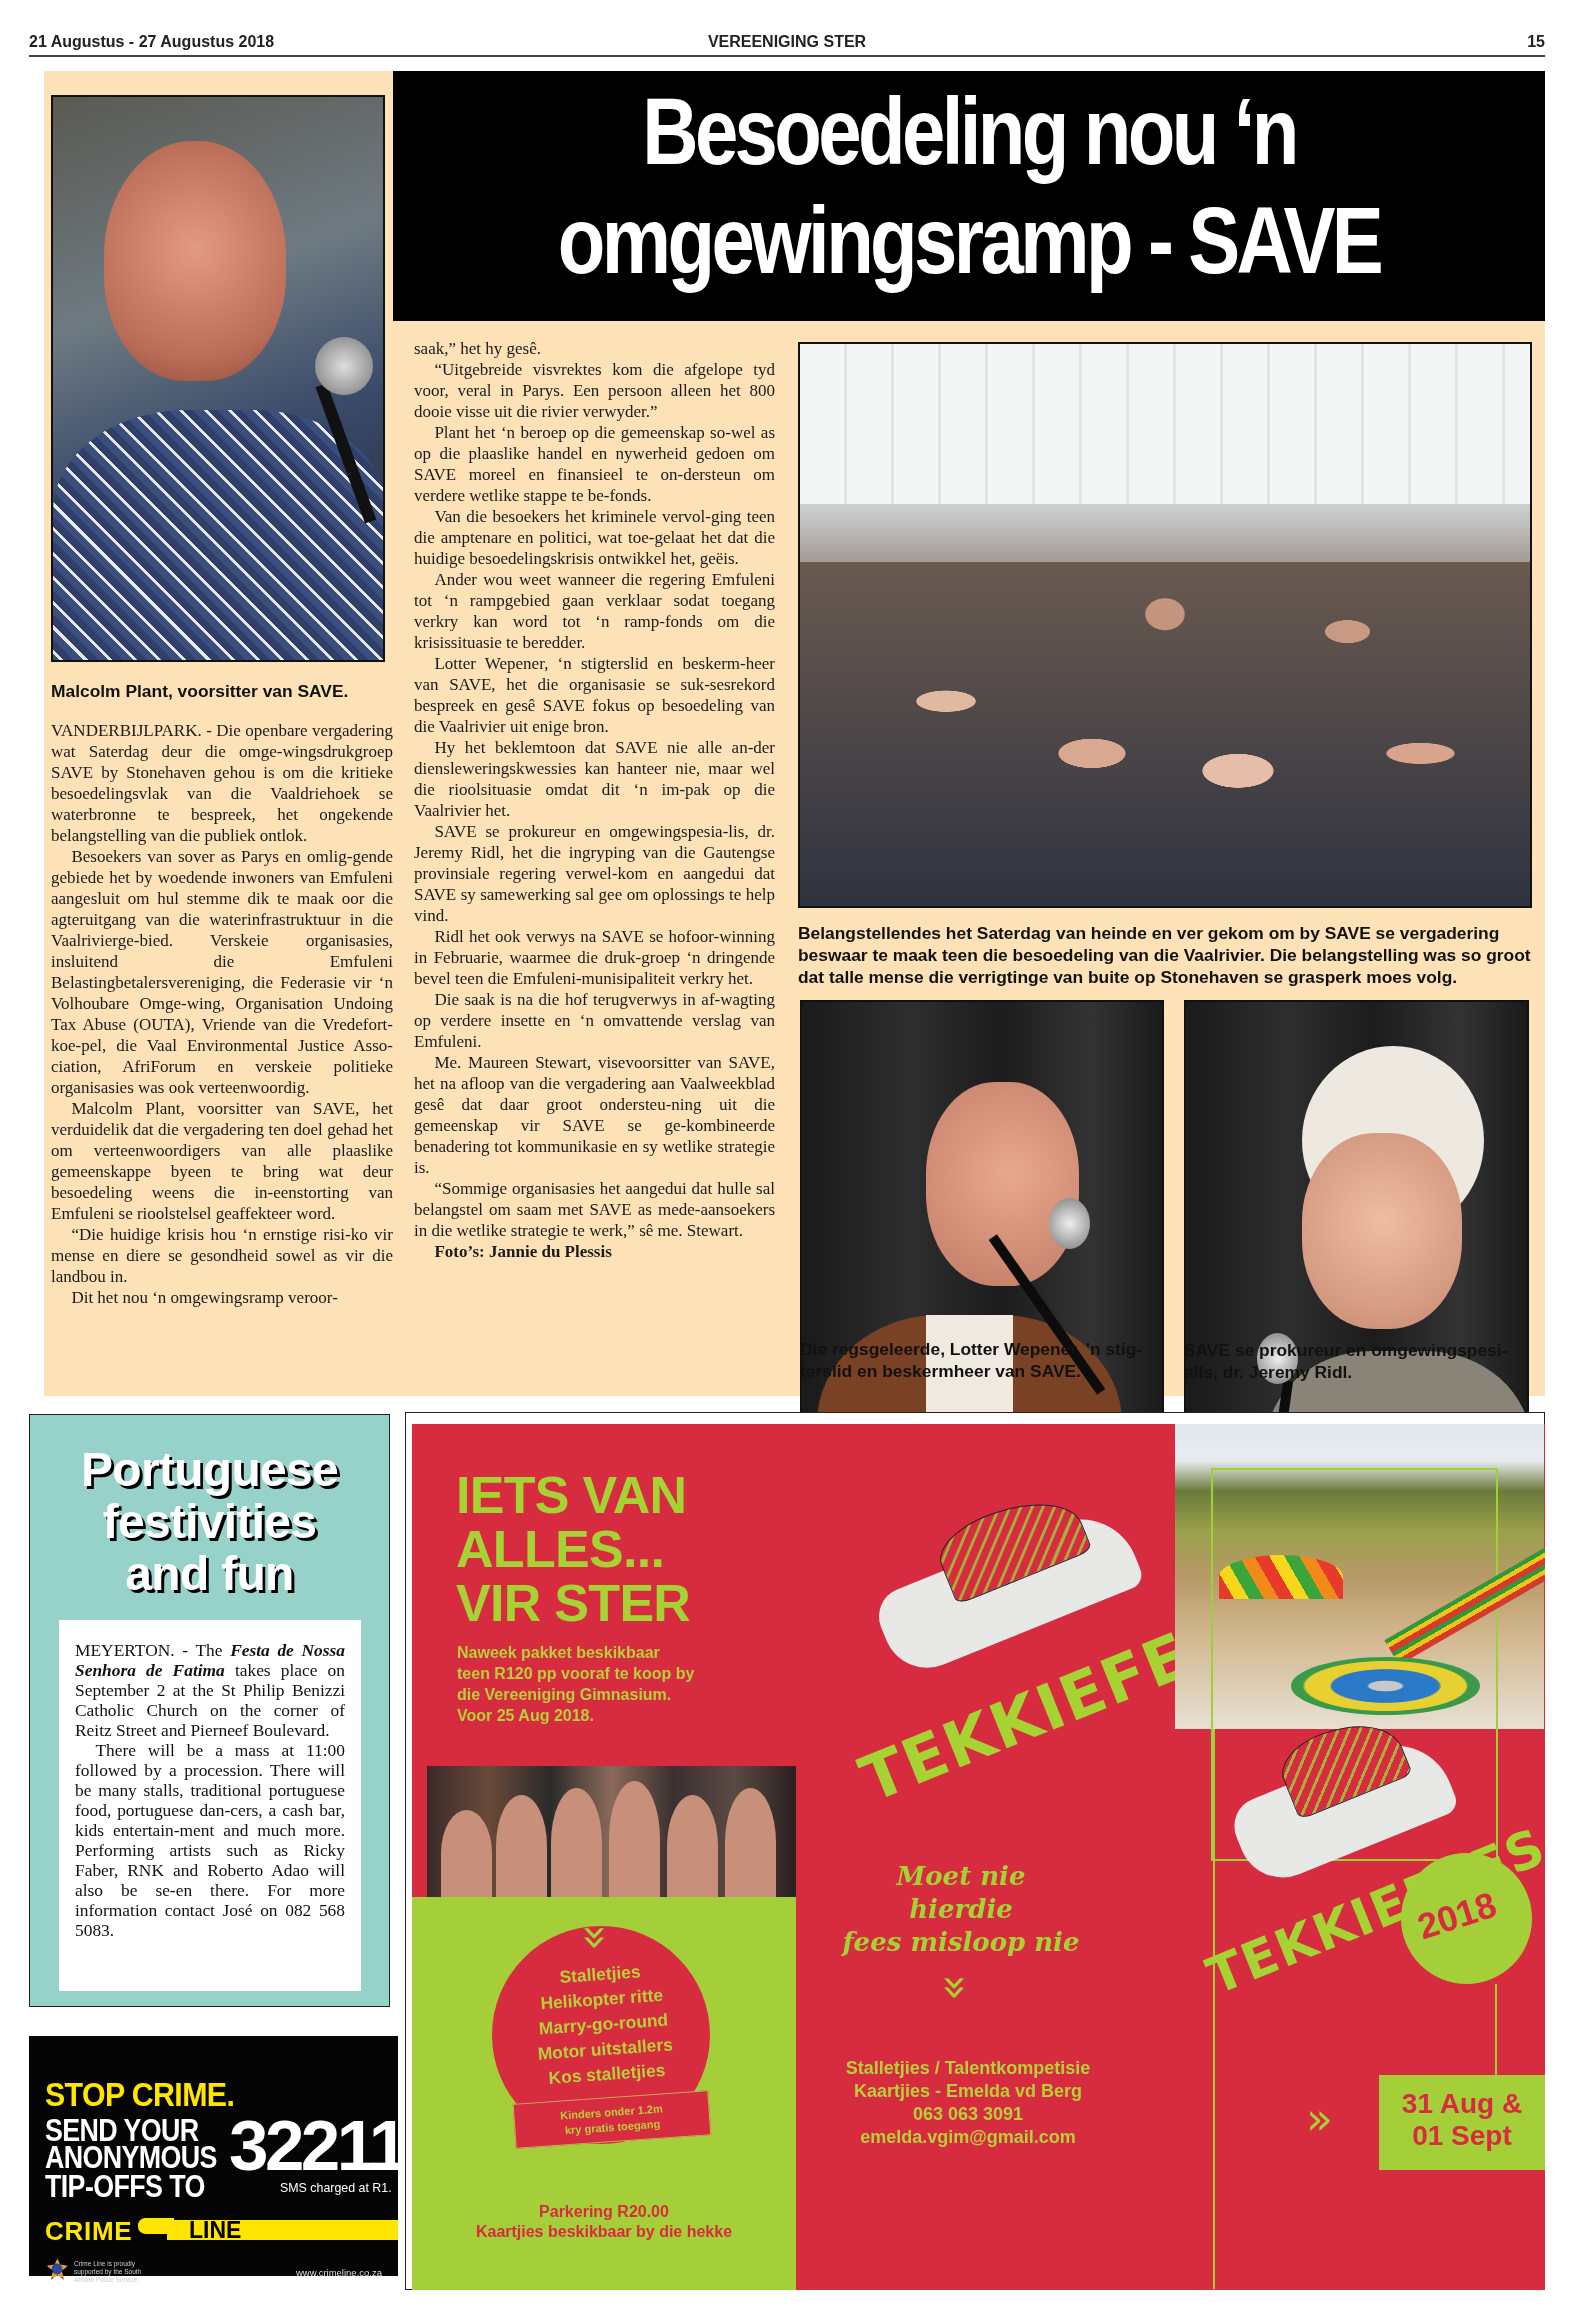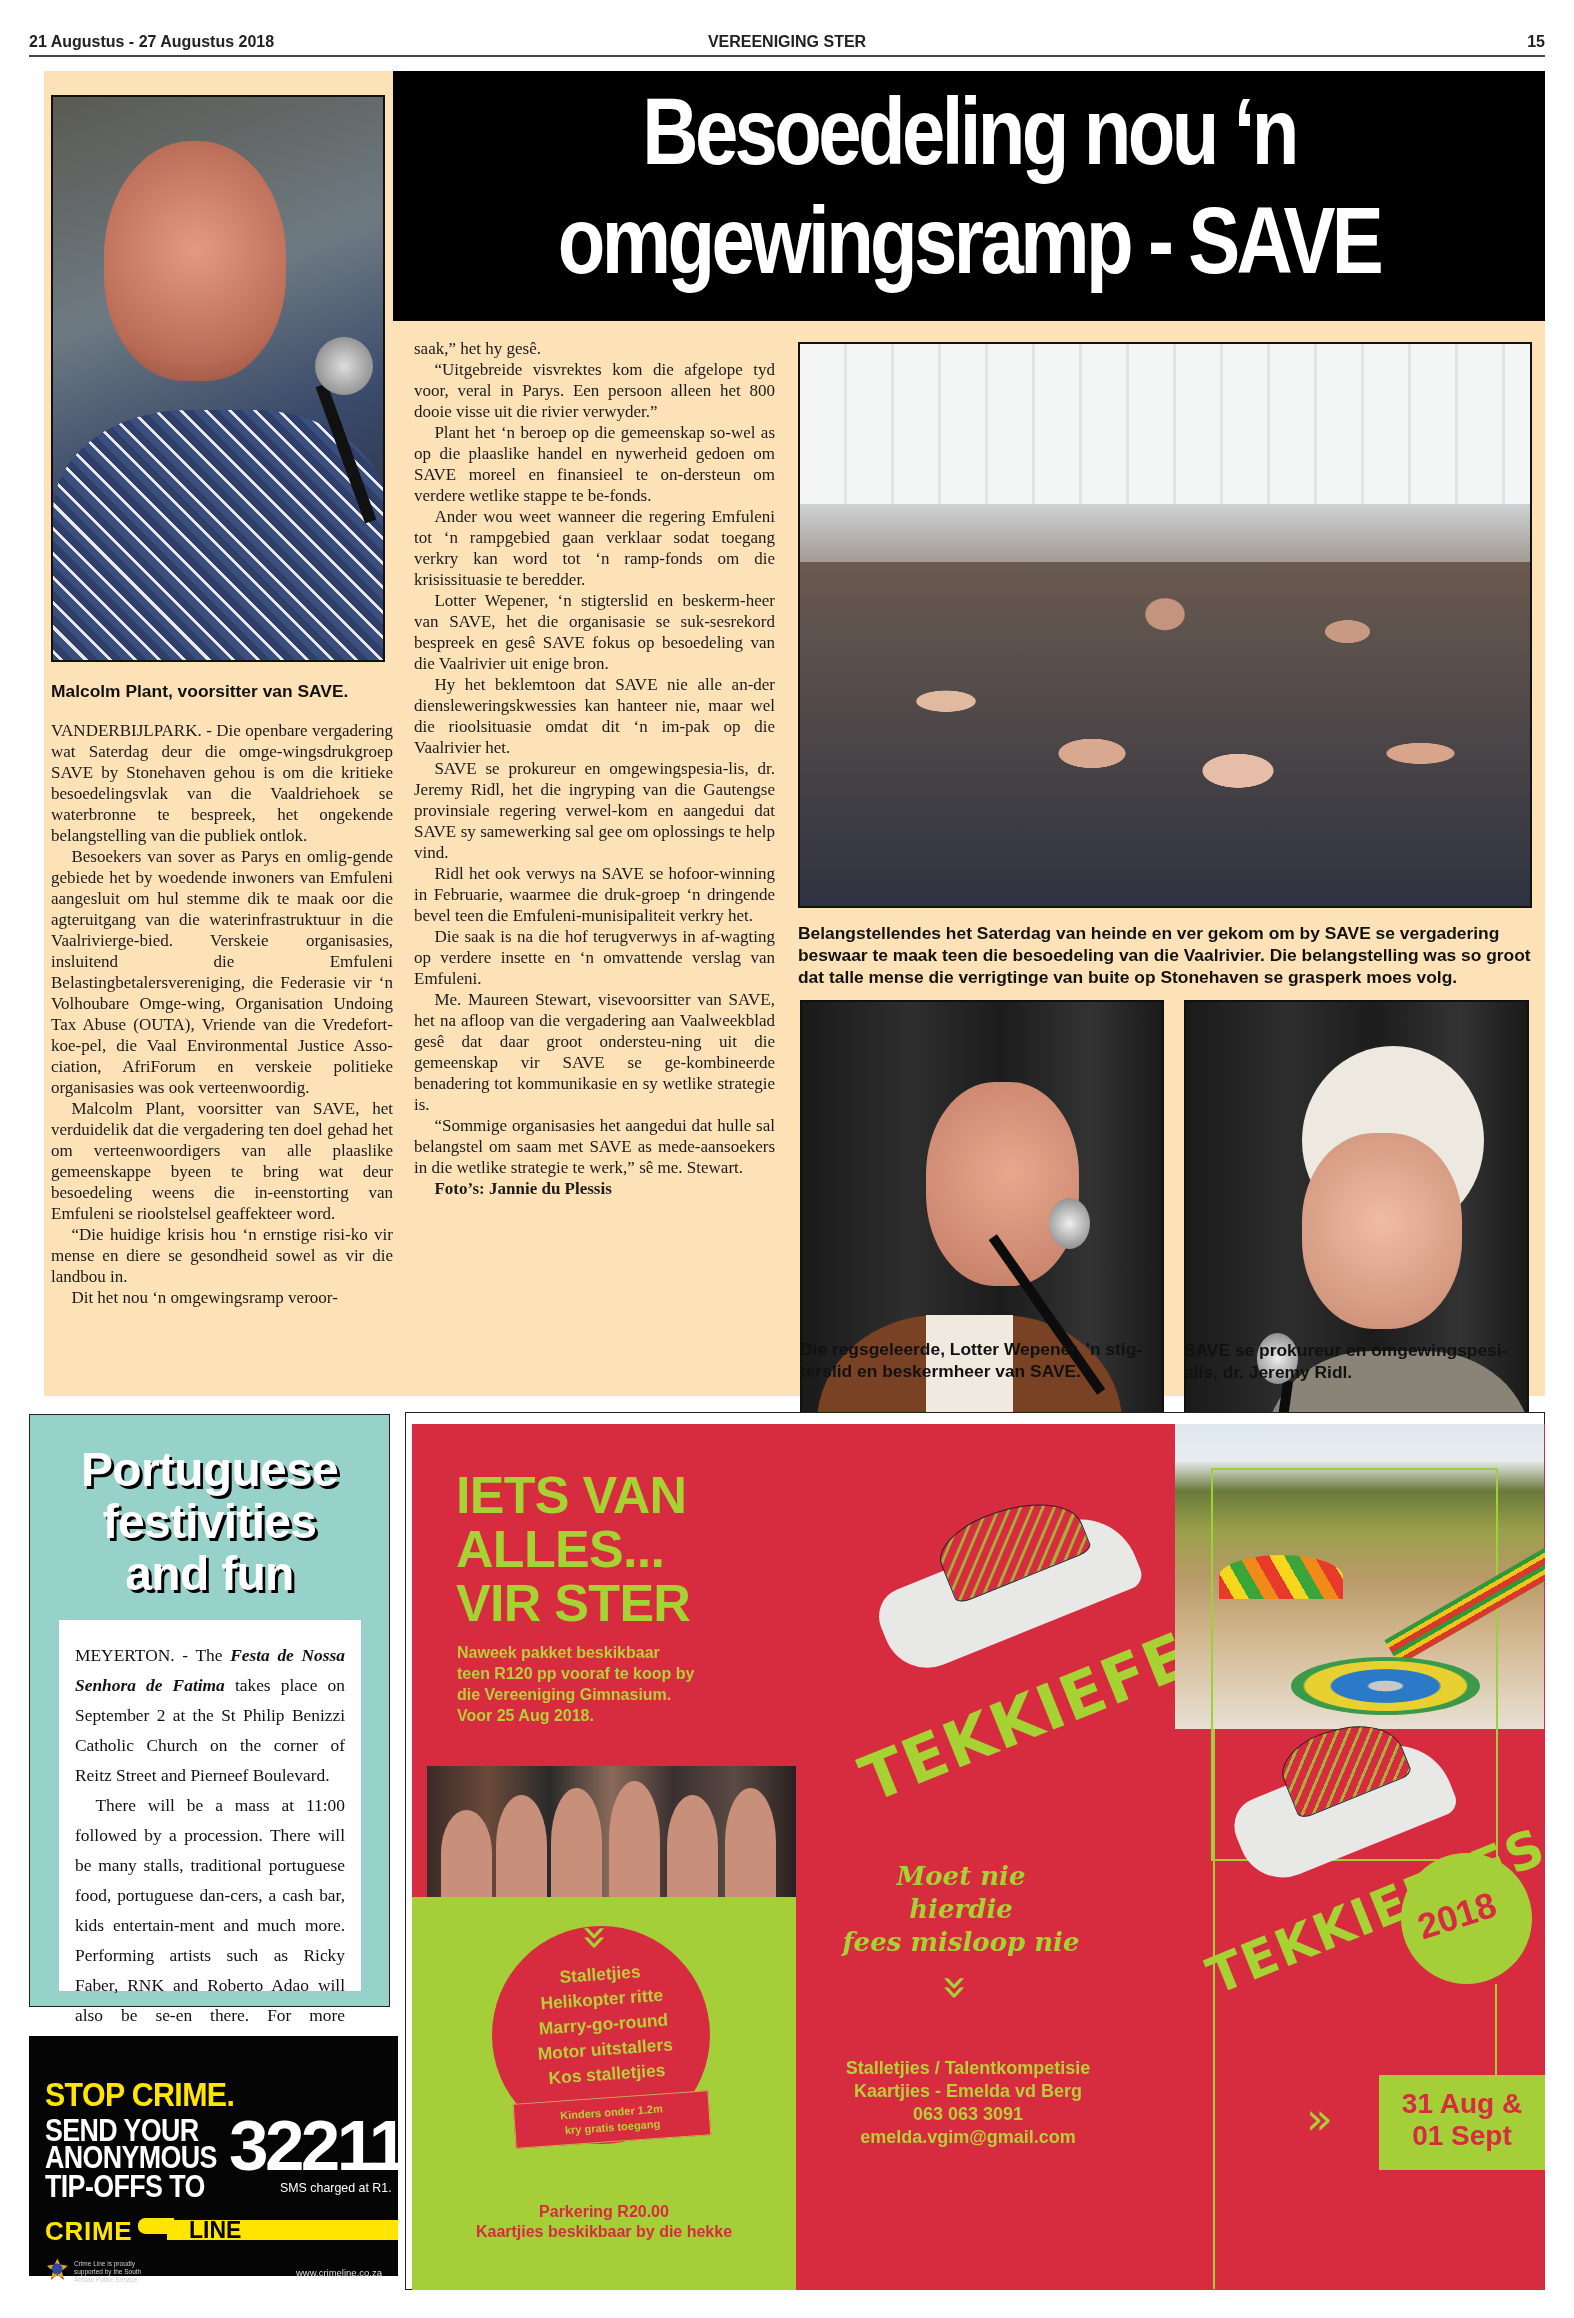--- a/index.html
+++ b/index.html
@@ -50,21 +50,21 @@
   .photo-ridl .face { position: absolute; left: 116px; top: 131px; width: 160px; height: 196px; border-radius: 45%; background: radial-gradient(circle at 50% 45%, #f0bca4, #c88a72); }
   .photo-ridl .jacket { position: absolute; left: 80px; top: 349px; width: 265px; height: 233px; background: #8a8478; border-radius: 40% 40% 0 0; }
   .mic-r { position: absolute; width: 41px; height: 51px; border-radius: 50%; background: radial-gradient(circle,#eee,#777); }
   .mic-rs { position: absolute; width: 10.2px; height: 189px; background: #0c0c0c; }
   .cap-wepener { left: 800px; top: 1338px; width: 367px; }
   .cap-ridl { left: 1184px; top: 1339px; width: 349px; }
 
   
   .porto { left: 29px; top: 1414px; width: 361px; height: 593px; background: #96d2c9; border: 1.5px solid #222; }
   .porto-title { position: absolute; left: 0; top: 29px; width: 100%; text-align: center; font-family: "Liberation Sans", sans-serif; font-weight: bold; font-size: 48px; line-height: 52px; color: #fff; text-shadow: 2.9px 2.9px 0 #000; letter-spacing: -0.7px; }
-  .porto-body { position: absolute; left: 29px; top: 205px; width: 302px; height: 371px; background: #fff; padding: 20.4px 16px 0 16px; font-size: 17.4px; line-height: 30px; text-align: justify; color: #111; }
+  .porto-body { position: absolute; left: 29px; top: 205px; width: 302px; height: 371px; background: #fff; padding: 20.4px 16px 0 16px; font-size: 17.4px; line-height: 20px; text-align: justify; color: #111; }
   .porto-body p { text-indent: 20.4px; }
   .porto-body p.first { text-indent: 0; }
   .porto-body b i, .porto-body i b { font-style: italic; font-weight: bold; }
 
   
   .crime { left: 29px; top: 2036px; width: 369px; height: 240px; background: #050505; color: #fff; font-family: "Liberation Sans", sans-serif; }
   .crime .stop { position: absolute; left: 16px; top: 40px; font-size: 33px; font-weight: bold; color: #ffe500; letter-spacing: -0.7px; transform: scaleX(0.92); transform-origin: left; }
   .crime .line-txt { position: absolute; left: 16px; font-size: 30.5px; line-height: 30.5px; font-weight: bold; letter-spacing: -0.7px; transform: scaleX(0.88); transform-origin: left; }
   .crime .num { position: absolute; left: 200px; top: 69px; font-size: 71px; font-weight: bold; letter-spacing: -3.6px; }
   .crime .sms { position: absolute; left: 251px; top: 145px; font-size: 12.4px; }
@@ -132,20 +132,21 @@
   <p>Besoekers van sover as Parys en omlig-gende gebiede het by woedende inwoners van Emfuleni aangesluit om hul stemme dik te maak oor die agteruitgang van die waterinfrastruktuur in die Vaalrivierge-bied. Verskeie organisasies, insluitend die Emfuleni Belastingbetalersvereniging, die Federasie vir ‘n Volhoubare Omge-wing, Organisation Undoing Tax Abuse (OUTA), Vriende van die Vredefort-koe-pel, die Vaal Environmental Justice Asso-ciation, AfriForum en verskeie politieke organisasies was ook verteenwoordig.</p>
   <p>Malcolm Plant, voorsitter van SAVE, het verduidelik dat die vergadering ten doel gehad het om verteenwoordigers van alle plaaslike gemeenskappe byeen te bring wat deur besoedeling weens die in-eenstorting van Emfuleni se rioolstelsel geaffekteer word.</p>
   <p>“Die huidige krisis hou ‘n ernstige risi-ko vir mense en diere se gesondheid sowel as vir die landbou in.</p>
   <p>Dit het nou ‘n omgewingsramp veroor-</p>
 </div>
 
 <div class="abs col col2">
   <p class="first">saak,” het hy gesê.</p>
   <p>“Uitgebreide visvrektes kom die afgelope tyd voor, veral in Parys. Een persoon alleen het 800 dooie visse uit die rivier verwyder.”</p>
   <p>Plant het ‘n beroep op die gemeenskap so-wel as op die plaaslike handel en nywerheid gedoen om SAVE moreel en finansieel te on-dersteun om verdere wetlike stappe te be-fonds.</p>
+  <p>Van die besoekers het kriminele vervol-ging teen die amptenare en politici, wat toe-gelaat het dat die huidige besoedelingskrisis ontwikkel het, geëis.</p>
   <p>Ander wou weet wanneer die regering Emfuleni tot ‘n rampgebied gaan verklaar sodat toegang verkry kan word tot ‘n ramp-fonds om die krisissituasie te beredder.</p>
   <p>Lotter Wepener, ‘n stigterslid en beskerm-heer van SAVE, het die organisasie se suk-sesrekord bespreek en gesê SAVE fokus op besoedeling van die Vaalrivier uit enige bron.</p>
   <p>Hy het beklemtoon dat SAVE nie alle an-der diensleweringskwessies kan hanteer nie, maar wel die rioolsituasie omdat dit ‘n im-pak op die Vaalrivier het.</p>
   <p>SAVE se prokureur en omgewingspesia-lis, dr. Jeremy Ridl, het die ingryping van die Gautengse provinsiale regering verwel-kom en aangedui dat SAVE sy samewerking sal gee om oplossings te help vind.</p>
   <p>Ridl het ook verwys na SAVE se hofoor-winning in Februarie, waarmee die druk-groep ‘n dringende bevel teen die Emfuleni-munisipaliteit verkry het.</p>
   <p>Die saak is na die hof terugverwys in af-wagting op verdere insette en ‘n omvattende verslag van Emfuleni.</p>
   <p>Me. Maureen Stewart, visevoorsitter van SAVE, het na afloop van die vergadering aan Vaalweekblad gesê dat daar groot ondersteu-ning uit die gemeenskap vir SAVE se ge-kombineerde benadering tot kommunikasie en sy wetlike strategie is.</p>
   <p>“Sommige organisasies het aangedui dat hulle sal belangstel om saam met SAVE as mede-aansoekers in die wetlike strategie te werk,” sê me. Stewart.</p>
   <p class="byline">Foto’s: Jannie du Plessis</p>
 </div>

